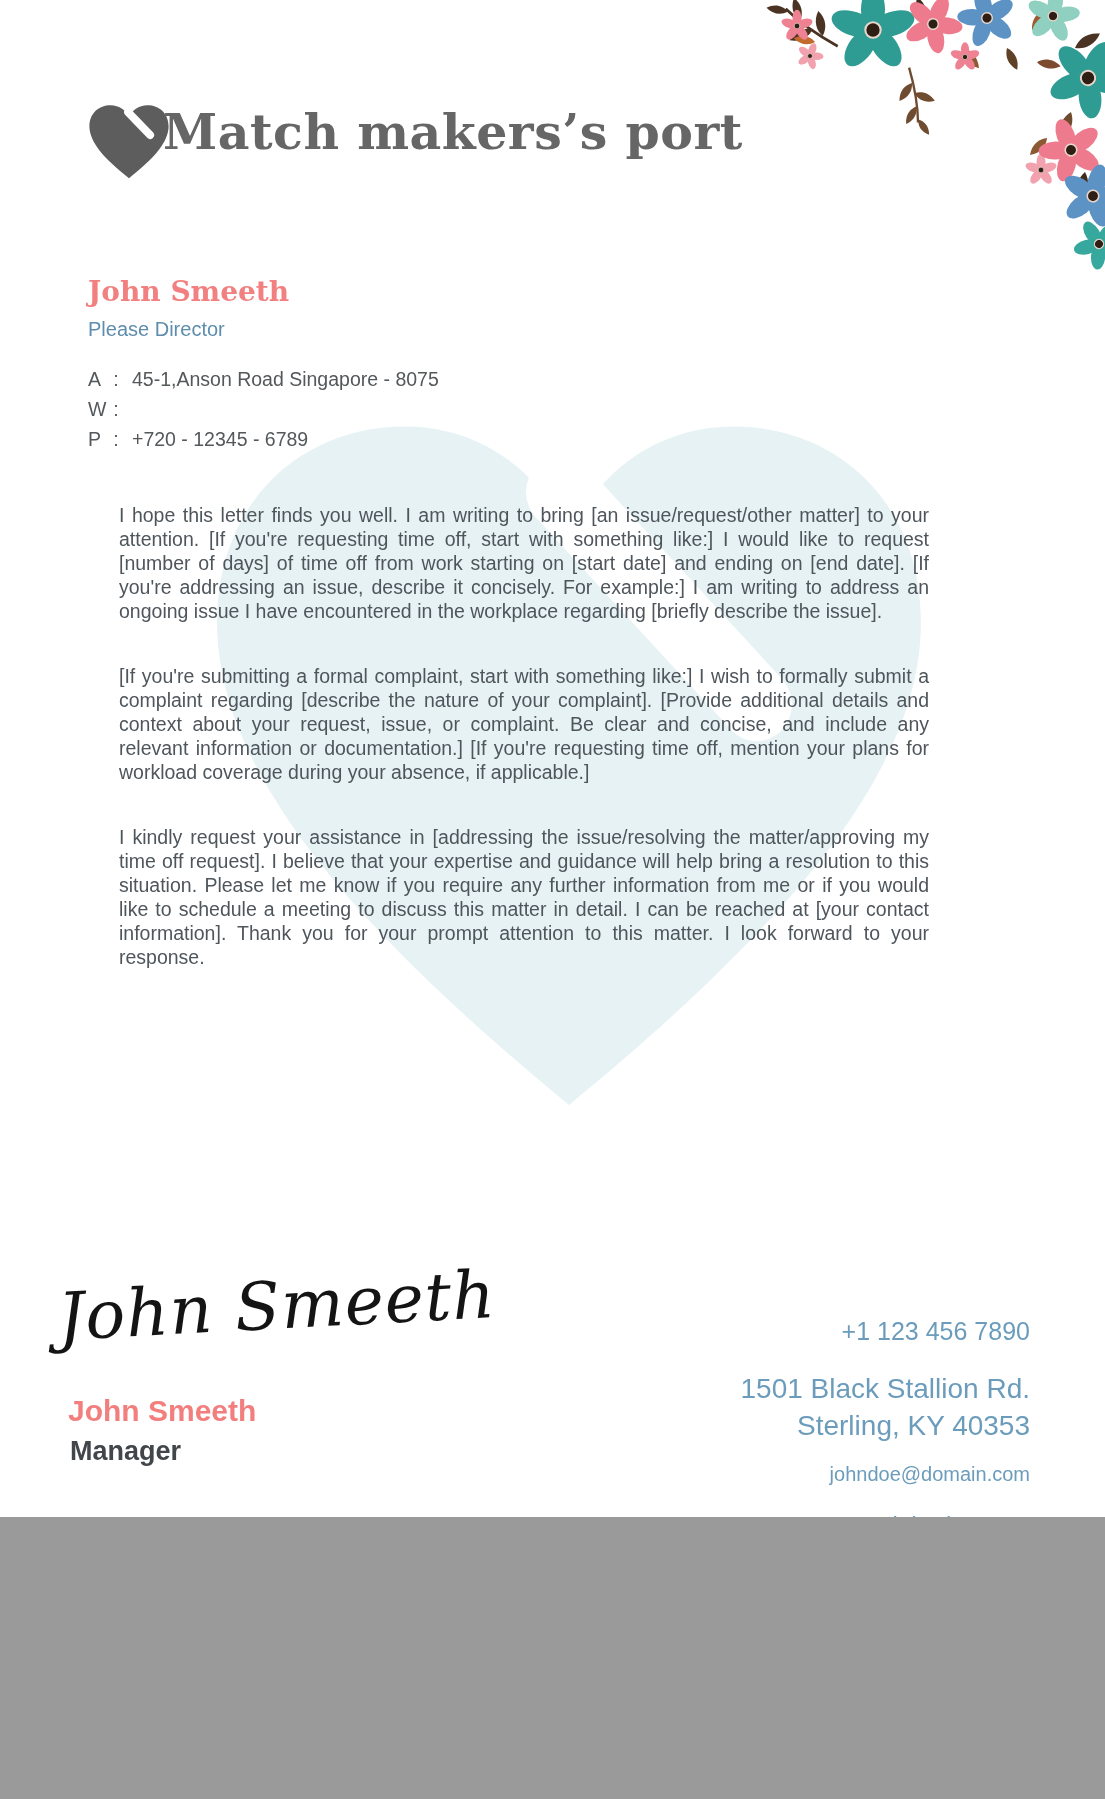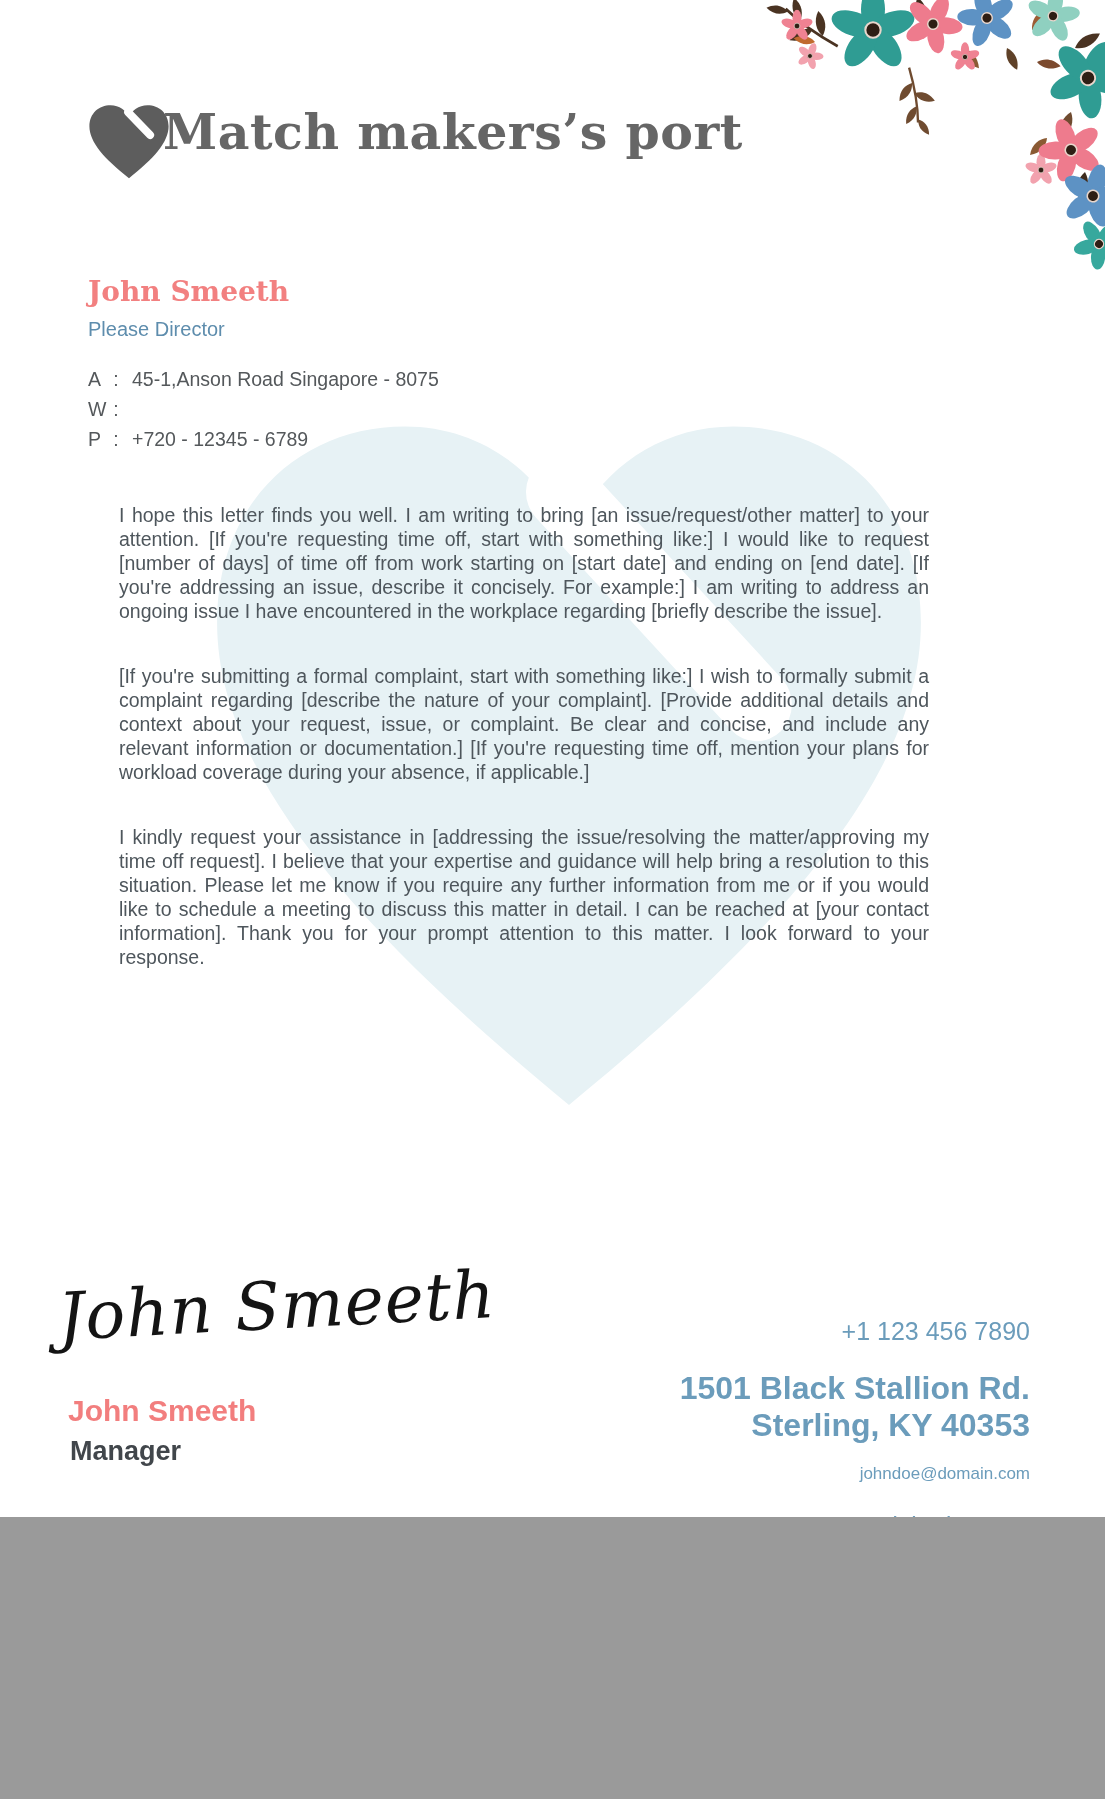--- a/index.html
+++ b/index.html
@@ -56,22 +56,22 @@
   .sig-title{
     position:absolute;left:70px;top:1436px;
     font-size:27px;color:#41464b;z-index:2;font-weight:bold;
   }
   
   .footer-contact{
     position:absolute;right:75px;top:1316px;
     text-align:right;color:#6b9cbb;z-index:2;
   }
   .fc-phone{font-size:25px;line-height:30px;margin-bottom:24px;}
-  .fc-address{font-size:32px;line-height:37px;font-weight:bold;}
-  .fc-email{font-size:17px;line-height:30px;margin-top:15px;}
+  .fc-address{font-size:28px;line-height:37px;}
+  .fc-email{font-size:20px;line-height:30px;margin-top:15px;}
   .fc-web{font-size:24px;line-height:30px;margin-top:21px;}
   
   .floral-tr{position:absolute;top:0;right:0;width:430px;height:300px;z-index:1;}
   .floral-bottom{position:absolute;left:505px;top:1600px;width:460px;height:148px;z-index:1;}
   .defs-holder{position:absolute;width:0;height:0;overflow:hidden;}
 </style>
 </head>
 <body>
 
 <div class="page">

